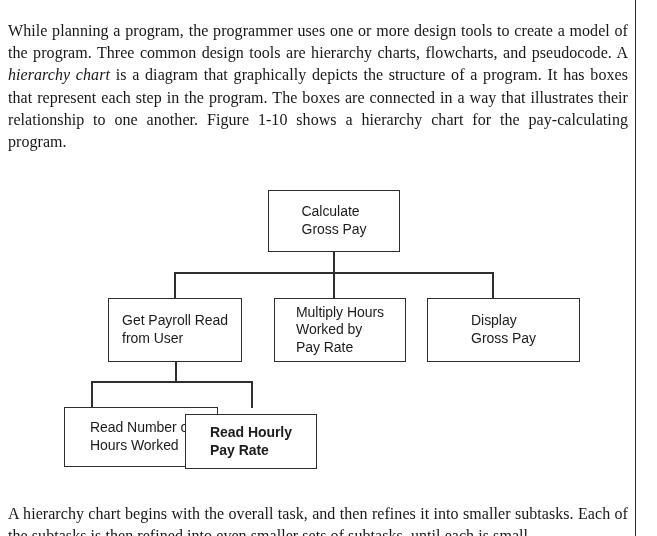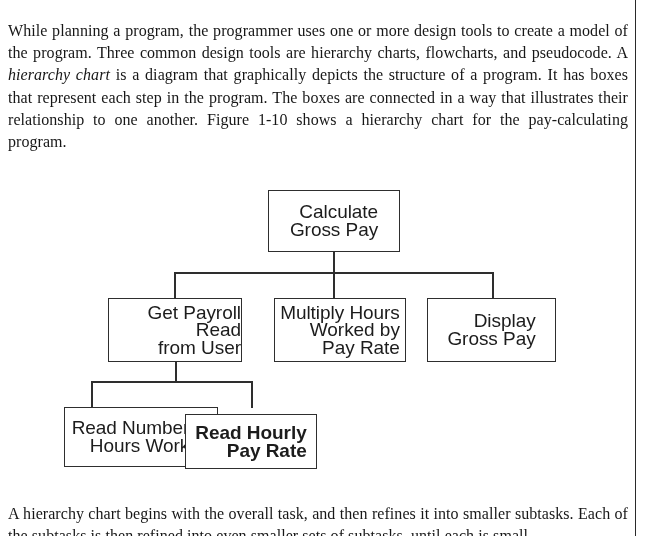--- a/index.html
+++ b/index.html
@@ -53,36 +53,36 @@
   }
 
   .node {
     position: absolute;
     box-sizing: border-box;
     border: 1.6px solid #2e2e2e;
     background: #ffffff;
     display: flex;
     align-items: center;
     justify-content: center;
-    text-align: right;
+    text-align: left;
     font-family: "Liberation Sans", "DejaVu Sans", sans-serif;
-    font-size: 19px;
+    font-size: 14px;
     line-height: 17.6px;
     color: #1c1c1c;
     white-space: pre-line;
     letter-spacing: -0.05px;
   }
 
   
   .node-root   { left: 268px; top: 40px;  width: 132px; height: 62px; }
 
   
   .node-get    { left: 108px; top: 148px; width: 134px; height: 64px; }
   .node-mult   { left: 268px; top: 148px; width: 132px; height: 64px; margin-left: 6px; }
-  .node-disp   { left: 427px; top: 148px; width: 129px; height: 64px; }
+  .node-disp   { left: 427px; top: 148px; width: 153px; height: 64px; }
 
   
   .node-hours  { left: 24px;  top: 257px; width: 154px; height: 60px; margin-left: 40px; }
   .node-rate   { left: 185px; top: 264px; width: 132px; height: 55px; font-weight: bold; }
 
   
   .conn {
     position: absolute;
     background: #2e2e2e;
   }

